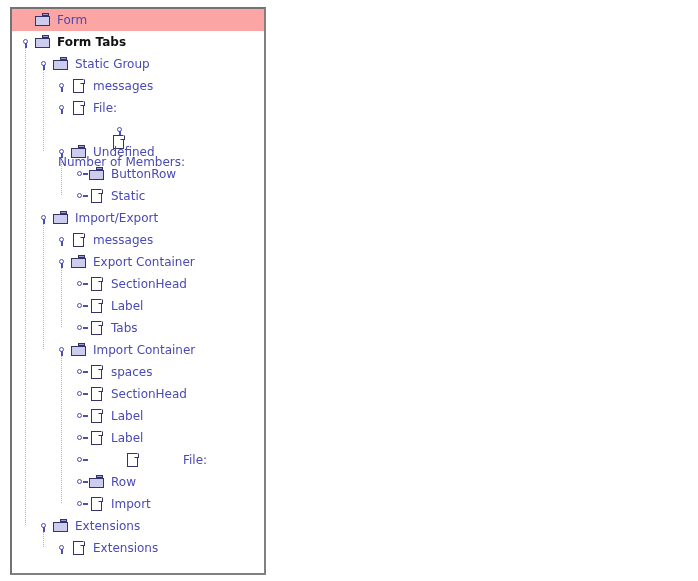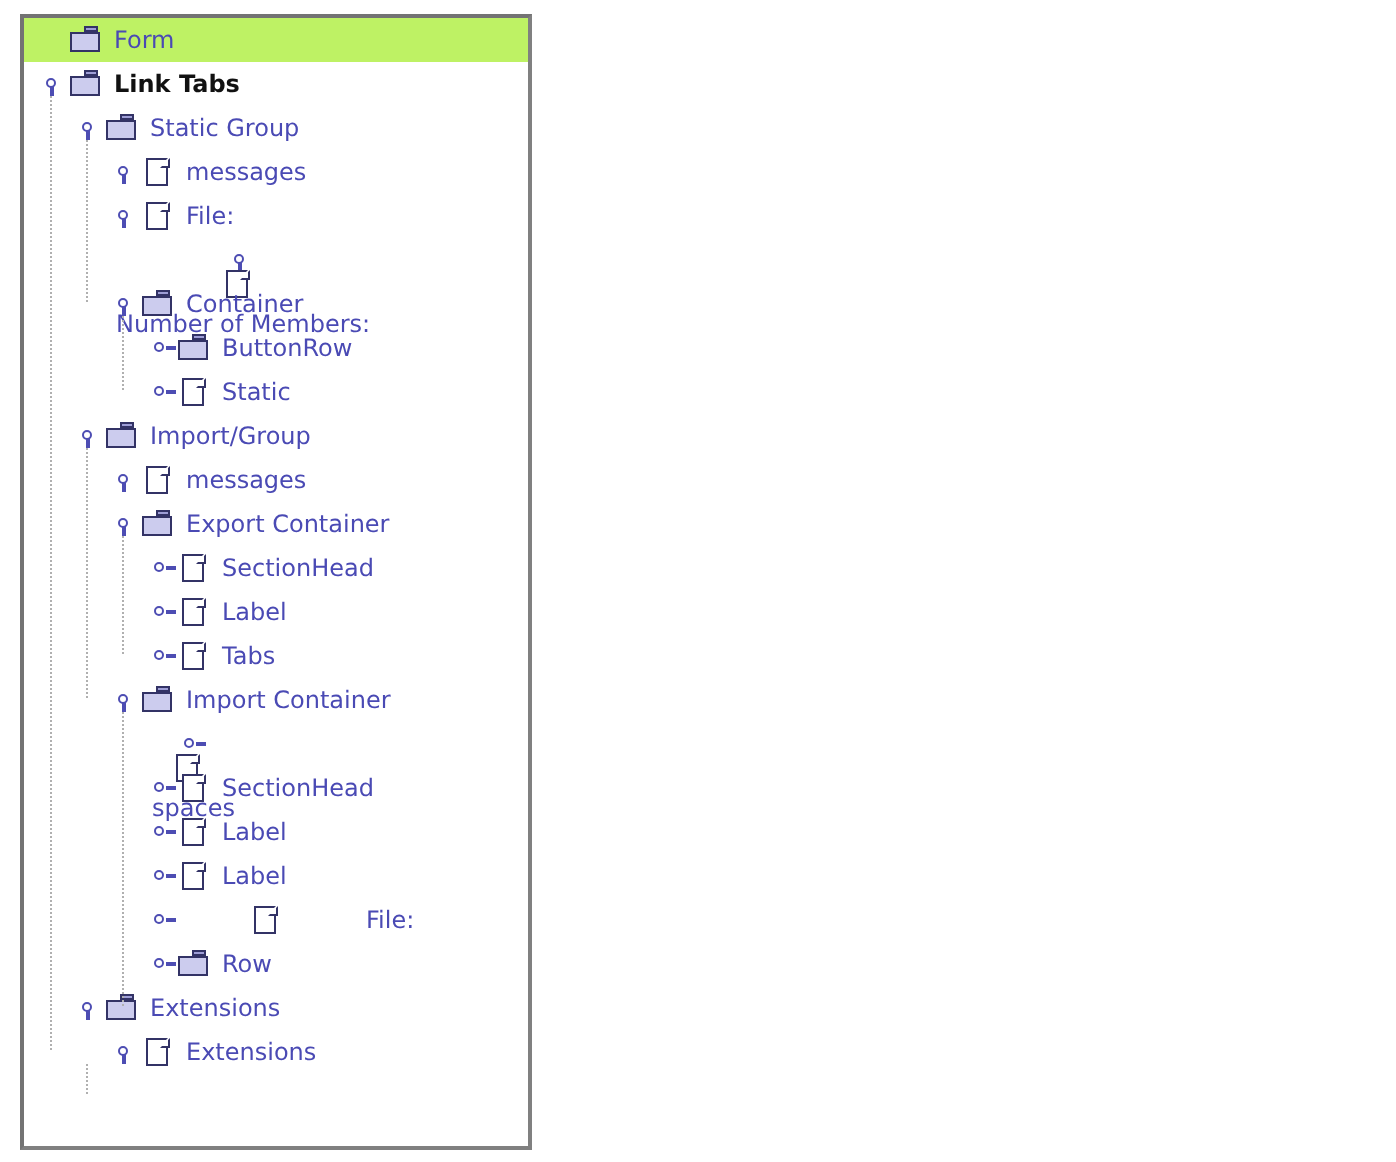--- a/index.html
+++ b/index.html
@@ -36,21 +36,21 @@
   }
 
   .tree-row {
     position: relative;
     height: 22px;
     line-height: 22px;
     white-space: nowrap;
     font-size: 12px;
   }
   .tree-row.selected {
-    background: #bef264;
+    background: #fca5a5;
   }
 
   
   .vline {
     position: absolute;
     width: 1px;
     background-image: linear-gradient(to bottom,
         #b0b0b0 0px, #b0b0b0 1px, transparent 1px, transparent 2px);
     background-size: 1px 2px;
     background-repeat: repeat-y;
@@ -193,21 +193,21 @@
       <div class="tree-row">
         <div class="node" style="left: 8px;">
           <span class="handle expanded">
             <span class="knob"></span>
             <span class="stem"></span>
           </span>
           <span class="icon folder">
             <span class="f-tab"></span>
             <span class="f-body"></span>
           </span>
-          <span class="label bold">Link Tabs</span>
+          <span class="label bold">Form Tabs</span>
         </div>
       </div>
       <div class="tree-row">
         <div class="node" style="left: 26px;">
           <span class="handle expanded">
             <span class="knob"></span>
             <span class="stem"></span>
           </span>
           <span class="icon folder">
             <span class="f-tab"></span>
@@ -261,21 +261,21 @@
       <div class="tree-row">
         <div class="node" style="left: 44px;">
           <span class="handle expanded">
             <span class="knob"></span>
             <span class="stem"></span>
           </span>
           <span class="icon folder">
             <span class="f-tab"></span>
             <span class="f-body"></span>
           </span>
-          <span class="label">Container</span>
+          <span class="label">Undefined</span>
         </div>
       </div>
       <div class="tree-row">
         <div class="node" style="left: 62px;">
           <span class="handle collapsed">
             <span class="knob"></span>
             <span class="stem"></span>
           </span>
           <span class="icon folder">
             <span class="f-tab"></span>
@@ -301,21 +301,21 @@
       <div class="tree-row">
         <div class="node" style="left: 26px;">
           <span class="handle expanded">
             <span class="knob"></span>
             <span class="stem"></span>
           </span>
           <span class="icon folder">
             <span class="f-tab"></span>
             <span class="f-body"></span>
           </span>
-          <span class="label">Import/Group</span>
+          <span class="label">Import/Export</span>
         </div>
       </div>
       <div class="tree-row">
         <div class="node" style="left: 44px;">
           <span class="handle expanded">
             <span class="knob"></span>
             <span class="stem"></span>
           </span>
           <span class="icon file">
             <span class="p-body"></span>
@@ -387,21 +387,21 @@
             <span class="stem"></span>
           </span>
           <span class="icon folder">
             <span class="f-tab"></span>
             <span class="f-body"></span>
           </span>
           <span class="label">Import Container</span>
         </div>
       </div>
       <div class="tree-row">
-        <div class="node" style="left: 62px; flex-direction: column;">
+        <div class="node" style="left: 62px;">
           <span class="handle collapsed">
             <span class="knob"></span>
             <span class="stem"></span>
           </span>
           <span class="icon file">
             <span class="p-body"></span>
             <span class="p-fold"></span>
             <span class="p-fold2"></span>
           </span>
           <span class="label">spaces</span>
@@ -467,20 +467,34 @@
         <div class="node" style="left: 62px;">
           <span class="handle collapsed">
             <span class="knob"></span>
             <span class="stem"></span>
           </span>
           <span class="icon folder">
             <span class="f-tab"></span>
             <span class="f-body"></span>
           </span>
           <span class="label">Row</span>
+        </div>
+      </div>
+      <div class="tree-row">
+        <div class="node" style="left: 62px;">
+          <span class="handle collapsed">
+            <span class="knob"></span>
+            <span class="stem"></span>
+          </span>
+          <span class="icon file">
+            <span class="p-body"></span>
+            <span class="p-fold"></span>
+            <span class="p-fold2"></span>
+          </span>
+          <span class="label">Import</span>
         </div>
       </div>
       <div class="tree-row">
         <div class="node" style="left: 26px;">
           <span class="handle expanded">
             <span class="knob"></span>
             <span class="stem"></span>
           </span>
           <span class="icon folder">
             <span class="f-tab"></span>

